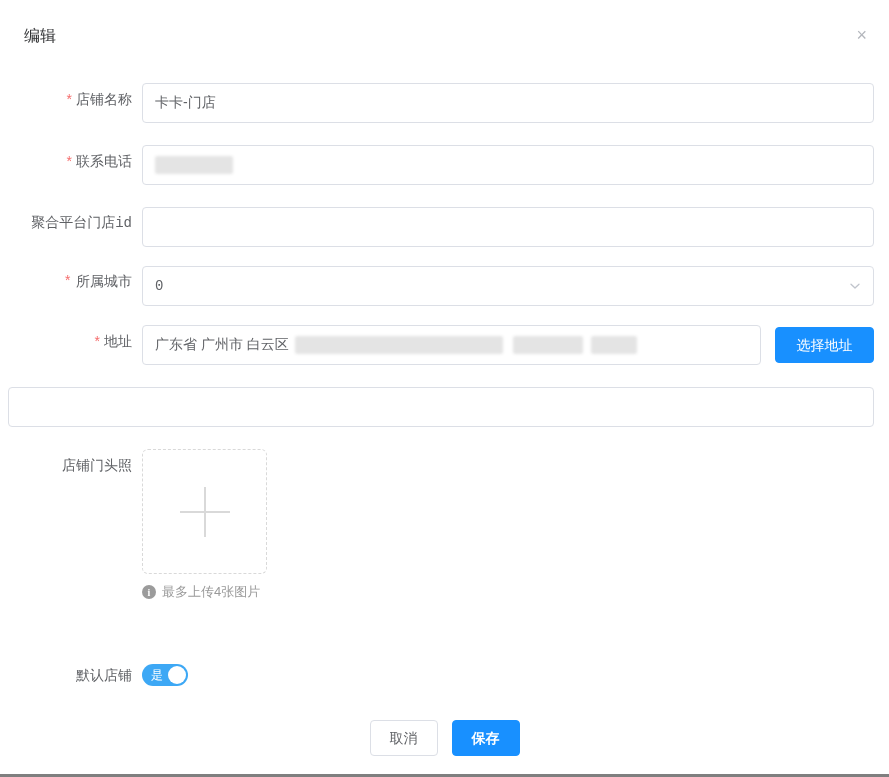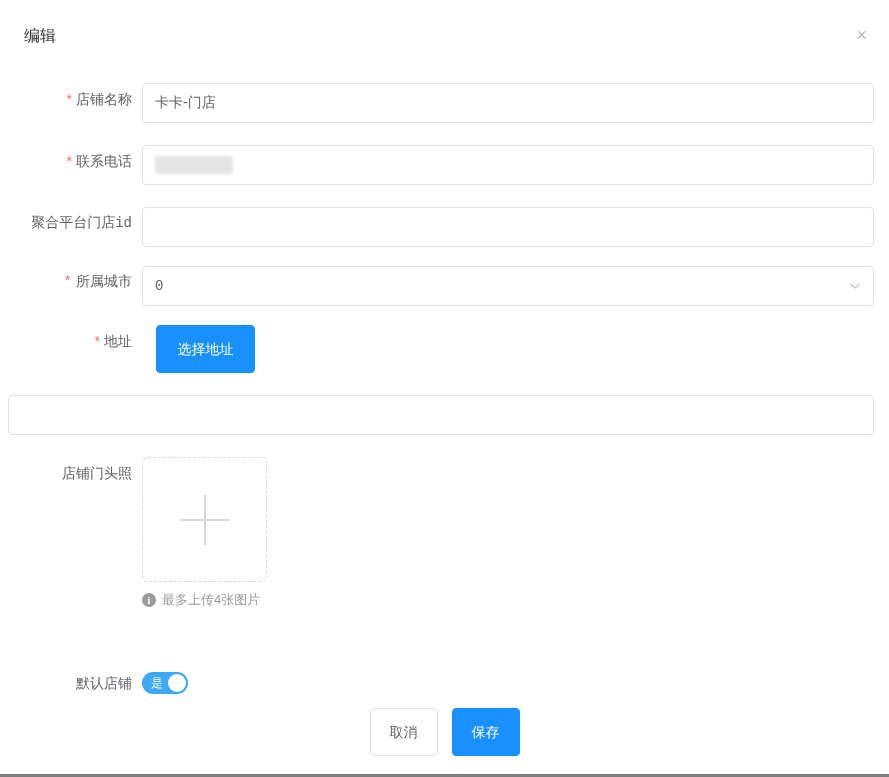--- a/index.html
+++ b/index.html
@@ -66,21 +66,21 @@
   .redact.r-a3 { width:46px; margin-left:8px; }
 
   .select-control { justify-content:space-between; cursor:pointer; }
   .chevron-down { flex-shrink:0; margin-left:8px; display:flex; align-items:center; }
 
   .address-wrap { flex:1; display:flex; align-items:center; }
   .address-input { flex:1; overflow:hidden; white-space:nowrap; }
   .addr-text { flex-shrink:0; }
 
   .btn {
-    height:48px; border-radius:4px;
+    height:36px; border-radius:4px;
     font-size:14px; font-family:inherit;
     cursor:pointer; border:1px solid transparent;
     padding:0 19px;
     line-height:30px;
   }
   .btn-primary { background:#1890ff; border-color:#1890ff; color:#fff; }
   .btn-default { background:#fff; border-color:#dcdfe6; color:#606266; }
   .btn-select-address { margin-left:14px; width:99px; padding:0; text-align:center; flex-shrink:0; }
 
   .upload-area { flex:1; }
@@ -128,21 +128,21 @@
   .toggle-knob {
     position:absolute; right:2px; top:2px;
     width:18px; height:18px; border-radius:50%;
     background:#fff;
   }
 
   .modal-footer {
     position:absolute; left:0; right:0; bottom:18px;
     display:flex; justify-content:center; align-items:center;
   }
-  .modal-footer .btn + .btn { margin-left:14px; }
+  .modal-footer .btn + .btn { margin-left:14px;font-weight:bold; }
 </style>
 </head>
 <body>
 
 <div class="modal">
 
   <div class="modal-header">
     <div class="modal-title">编辑</div>
     <button class="close-btn">×</button>
   </div>
@@ -174,20 +174,26 @@
           <svg width="12" height="12" viewBox="0 0 12 12" fill="none">
               <path d="M2 4.2 L6 8 L10 4.2" stroke="#c0c4cc" stroke-width="1.3" stroke-linecap="round" stroke-linejoin="round"></path>
             </svg>
         </span>
       </div>
     </div>
 
     <div class="form-row">
       <div class="form-label"><span class="req-mark">*</span><span>地址</span></div>
       <div class="address-wrap">
+        <div class="control address-input">
+          <span class="addr-text">广东省 广州市 白云区</span>
+          <span class="redact r-a1"></span>
+          <span class="redact r-a2"></span>
+          <span class="redact r-a3"></span>
+        </div>
         <button class="btn btn-primary btn-select-address">选择地址</button>
       </div>
     </div>
 
     <div class="form-row">
       <input class="control" type="text" value="" style="">
     </div>
 
     <div class="form-row row-photo">
       <div class="form-label"><span>店铺门头照</span></div>

